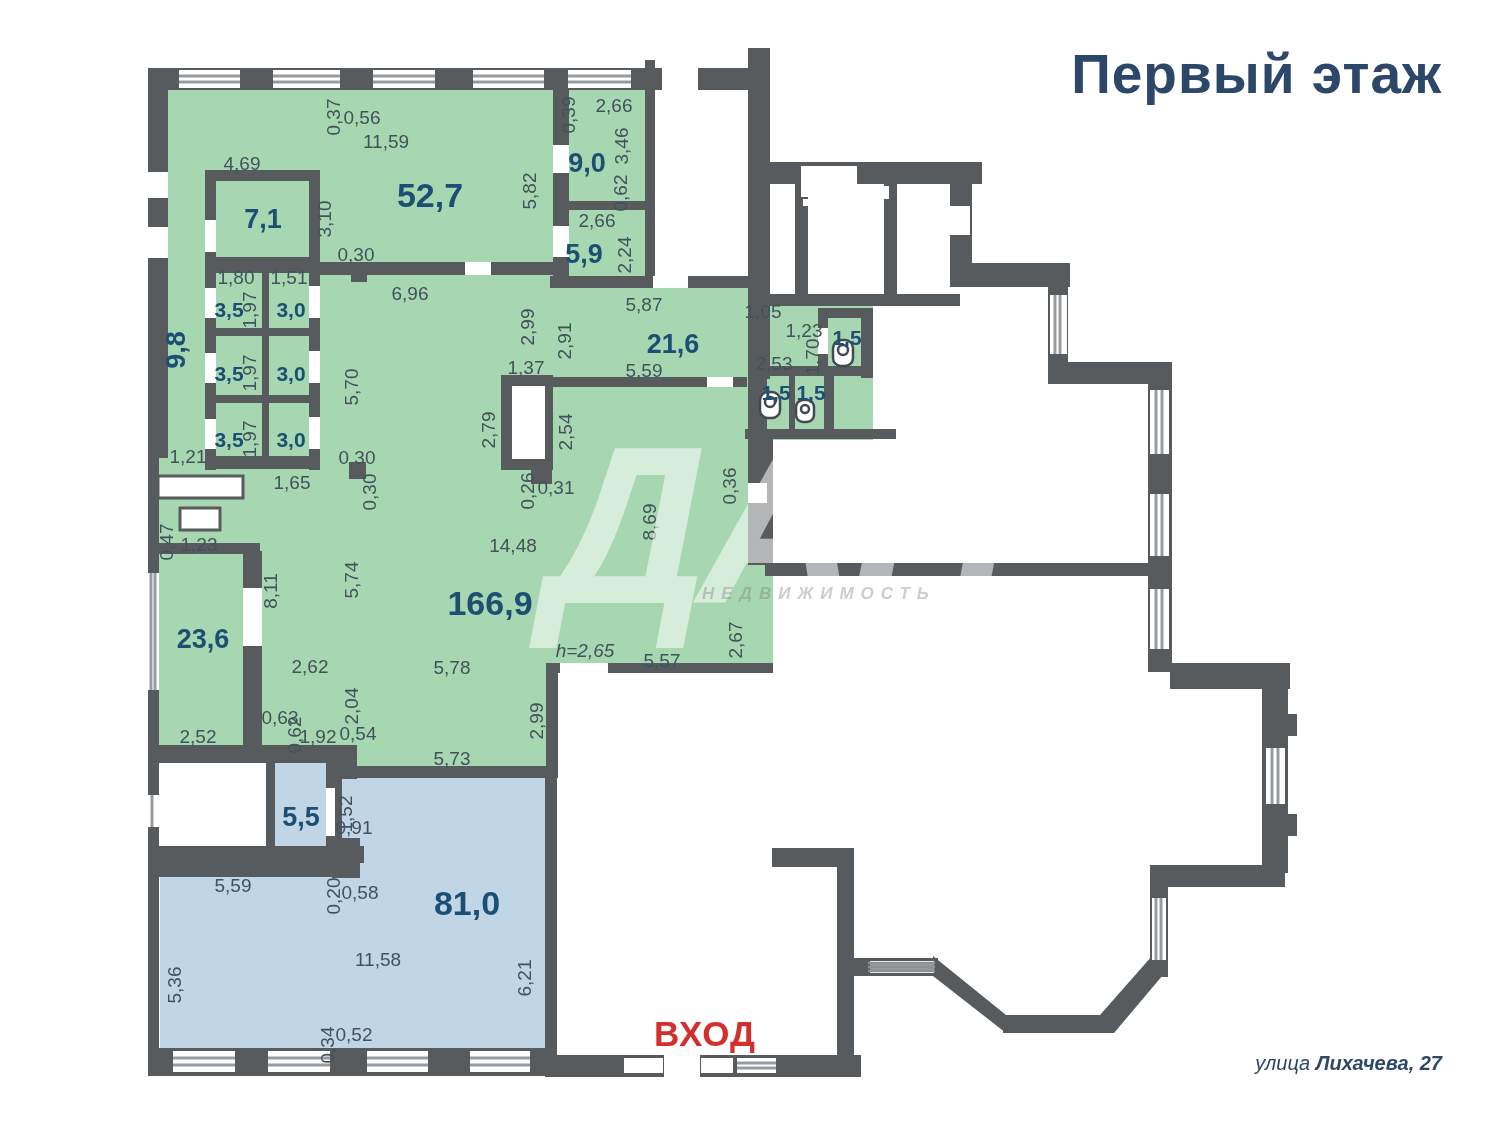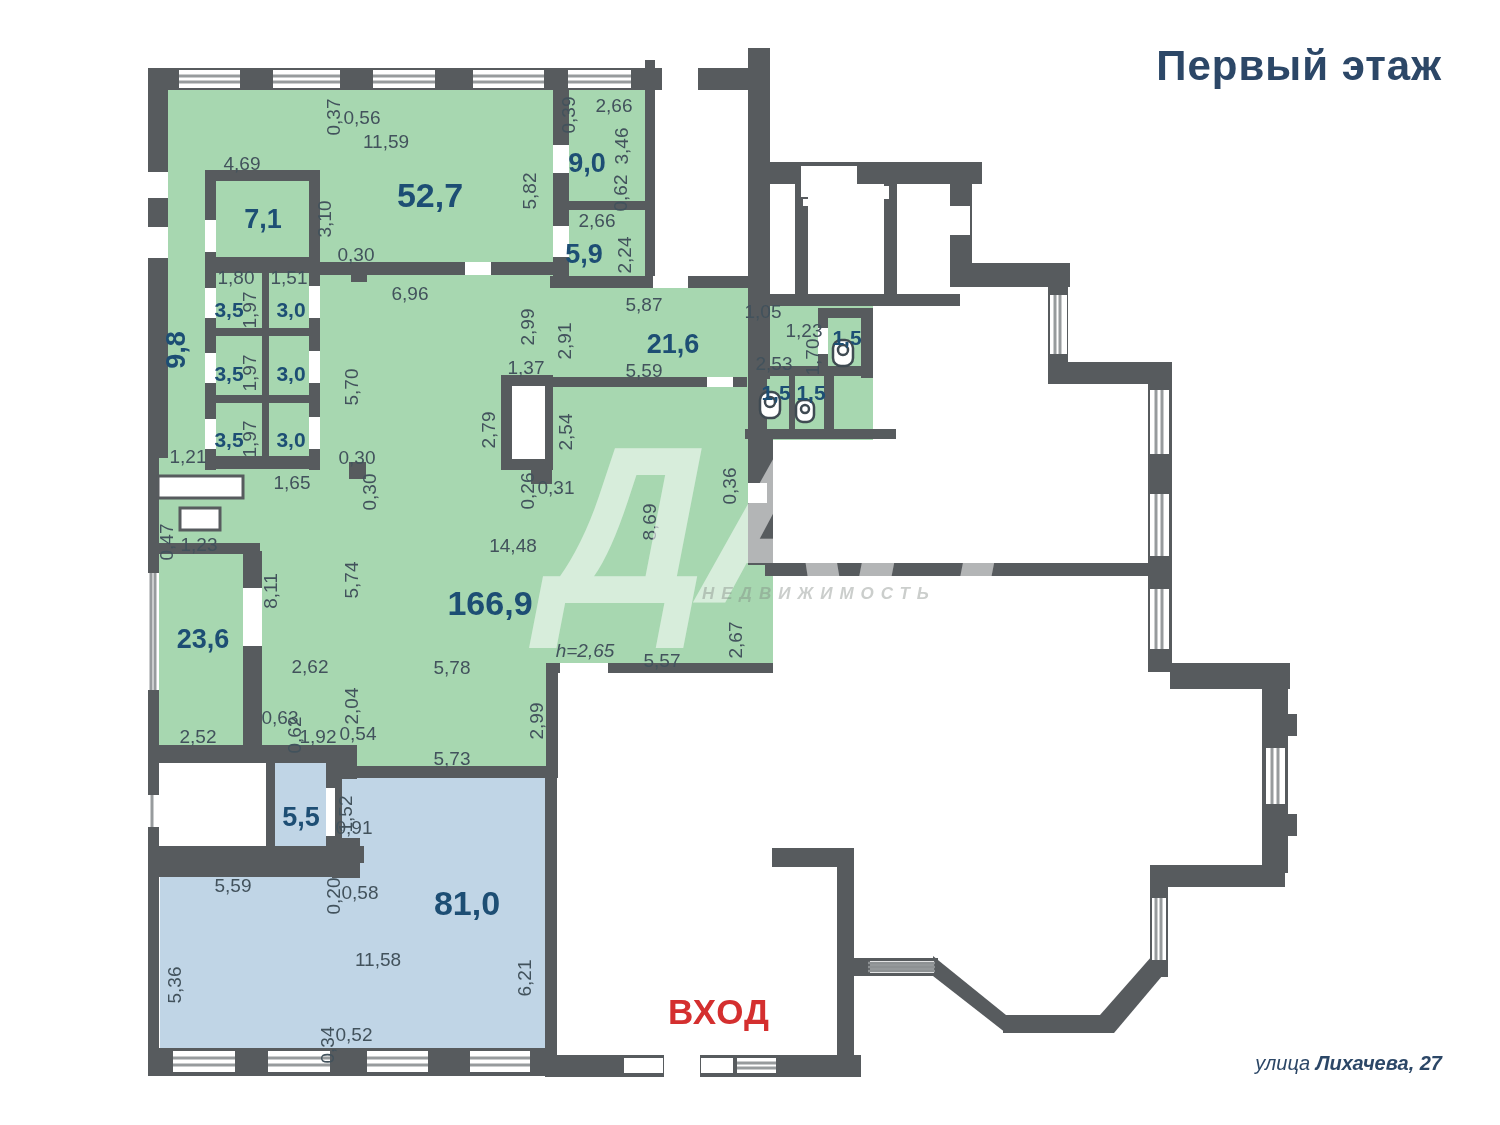--- a/index.html
+++ b/index.html
@@ -14,26 +14,26 @@
   .niche{fill:#fff;stroke:var(--c-wall);stroke-width:3;}
   .winline{stroke:#979b9d;stroke-width:3;fill:none;}
   .steps{stroke:#8d9193;stroke-width:2.5;fill:none;}
   .toilet{stroke:#3f4a52;stroke-width:2.5;fill:#fff;}
   text{font-family:"Liberation Sans", sans-serif;}
   .dim{font-size:19px;fill:var(--c-dim);}
   .dim-italic{font-style:italic;}
   .area-lg{font-size:34px;font-weight:bold;fill:var(--c-area);}
   .area-md{font-size:27px;font-weight:bold;fill:var(--c-area);}
   .area-sm{font-size:21px;font-weight:bold;fill:var(--c-area);}
-  #title{position:absolute;top:42px;right:58px;font-size:42px;font-weight:bold;
+  #title{position:absolute;top:42px;right:58px;font-size:55px;font-weight:bold;
          color:var(--c-title);letter-spacing:1px;}
   #address{position:absolute;top:1052px;right:58px;font-size:20px;font-style:italic;
            color:var(--c-title);}
   #address b{font-weight:bold;}
-  #entrance{position:absolute;left:640px;top:992px;width:130px;text-align:right;
+  #entrance{position:absolute;left:640px;top:1014px;width:130px;text-align:center;
             font-size:35px;font-weight:bold;color:var(--c-red);letter-spacing:1px;}
   #wm-logo{position:absolute;left:545px;top:396px;font-size:225px;font-weight:bold;
            font-style:italic;color:rgba(255,255,255,0.55);letter-spacing:-10px;
            pointer-events:none;}
   #wm-sub{position:absolute;left:702px;top:584px;font-size:17px;font-weight:bold;
           font-style:italic;color:rgba(125,132,128,0.4);letter-spacing:7px;
           pointer-events:none;}
 </style>
 </head>
 <body style="--c-wall: #575b5e; --c-green: #a7d7b0; --c-blue: #c0d5e6; --c-area: #1d4e74; --c-dim: #42525c; --c-red: #d42f2f; --c-title: #2c4767;">

